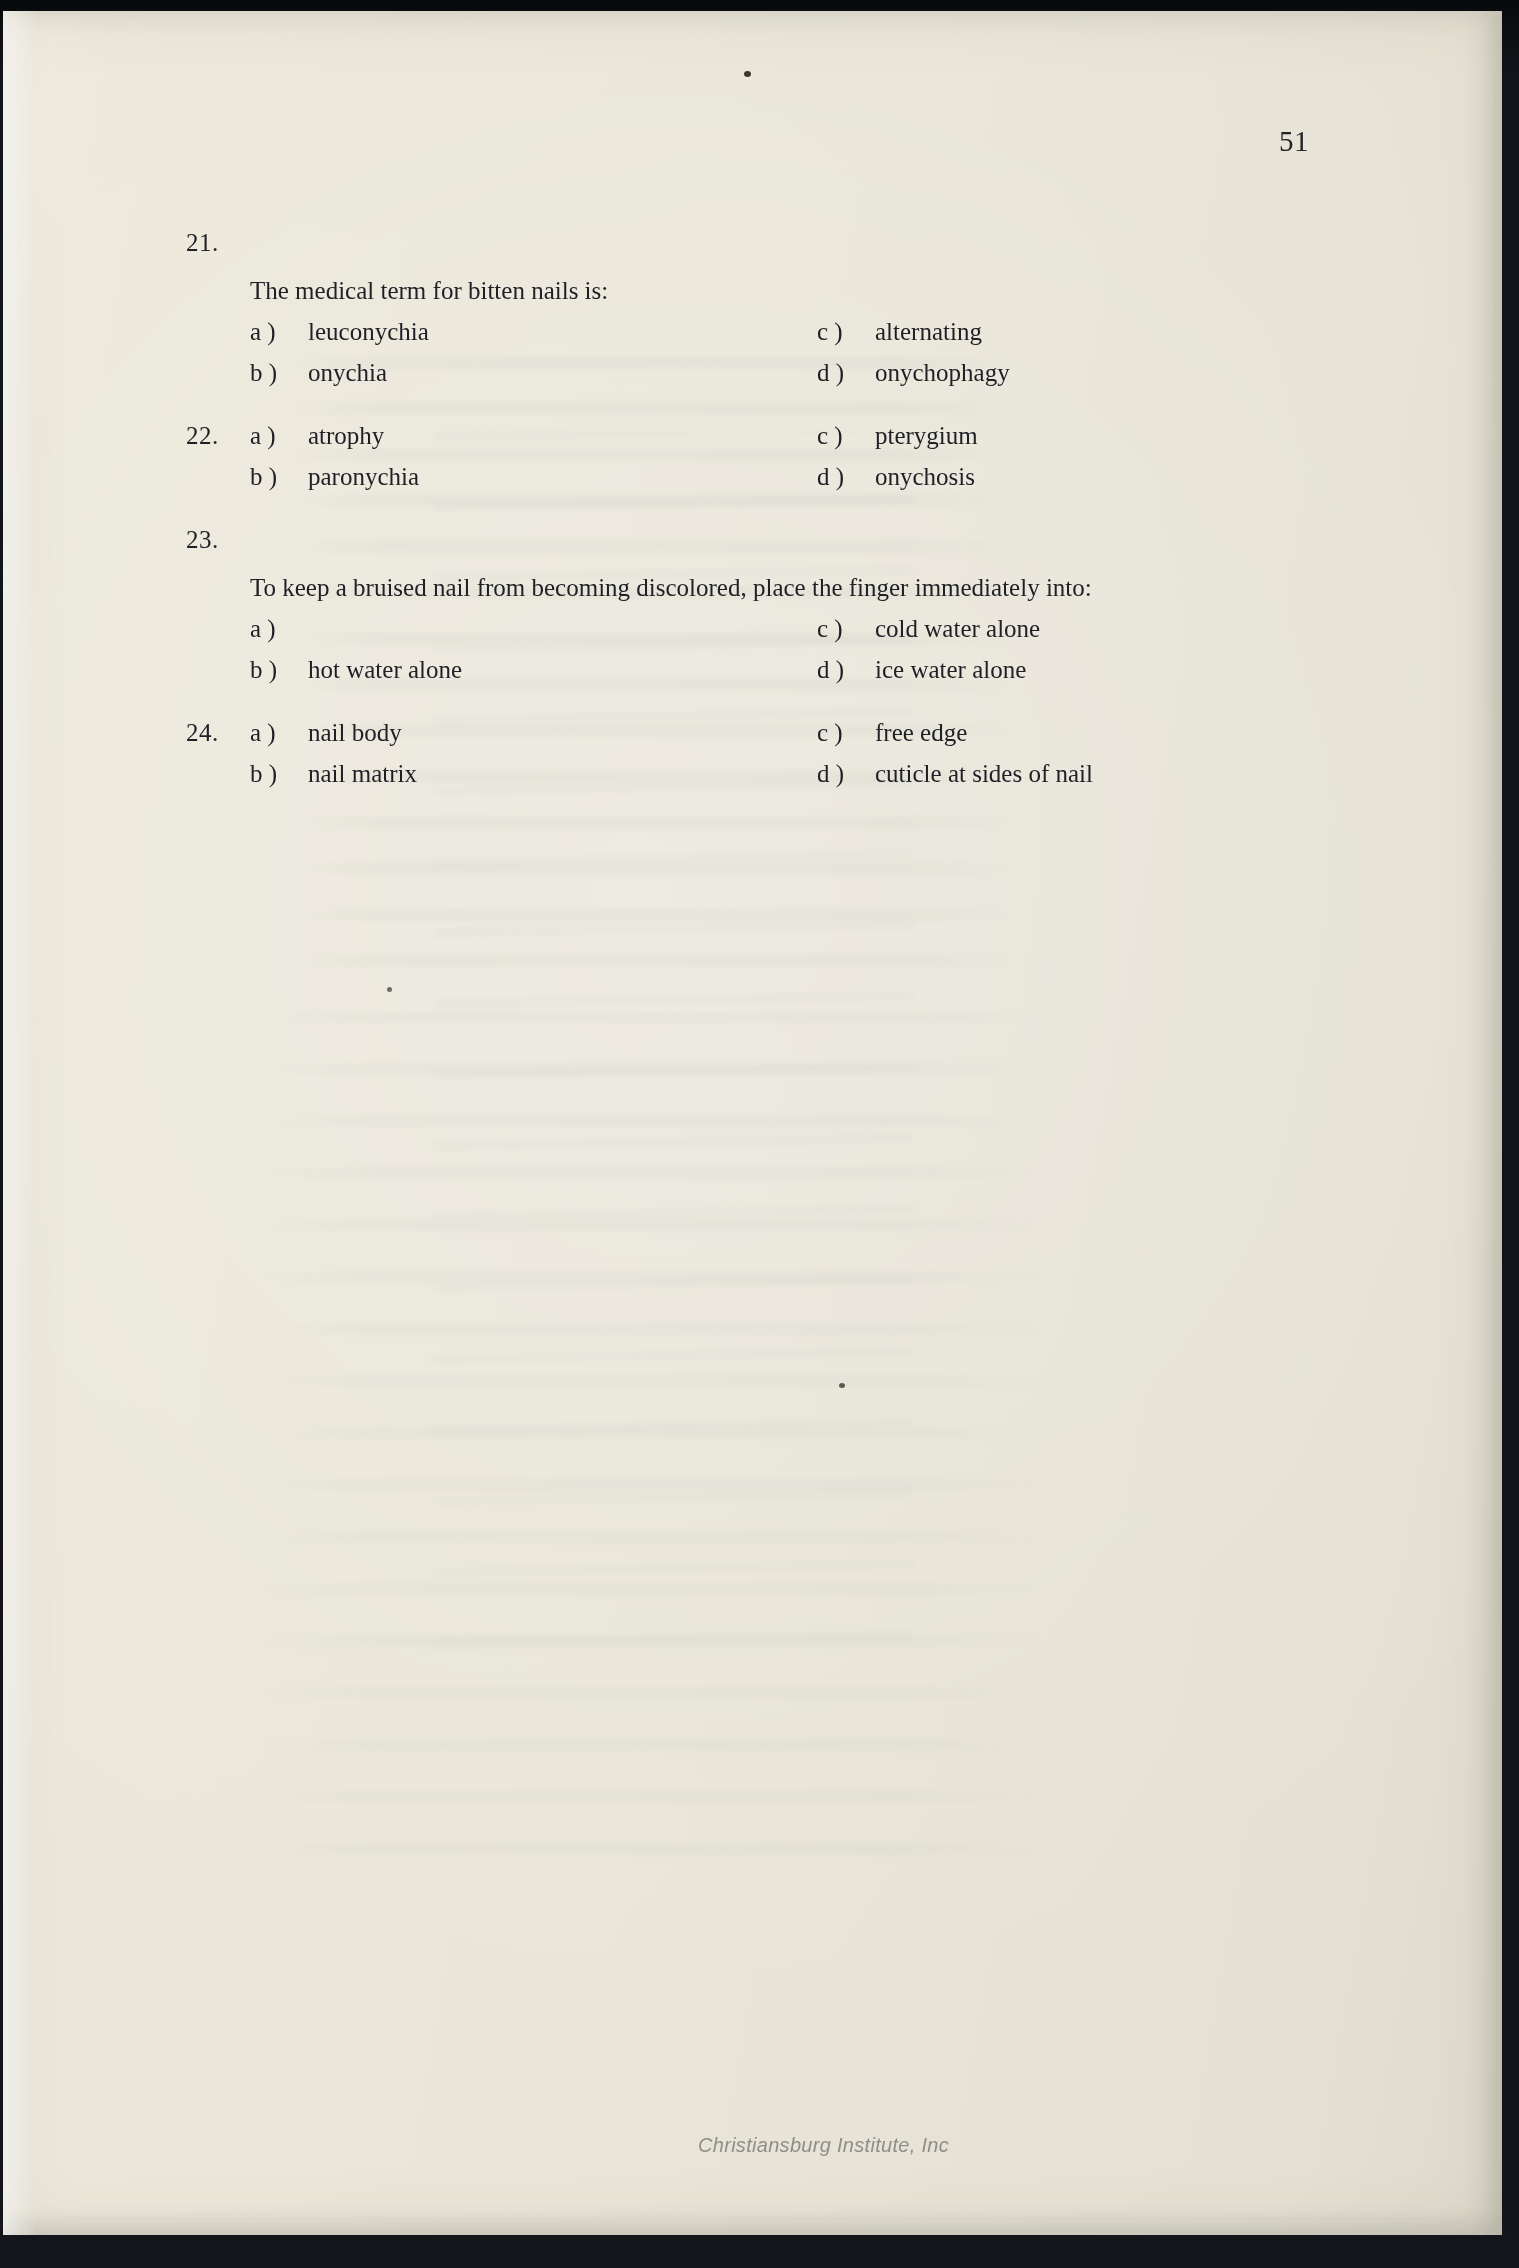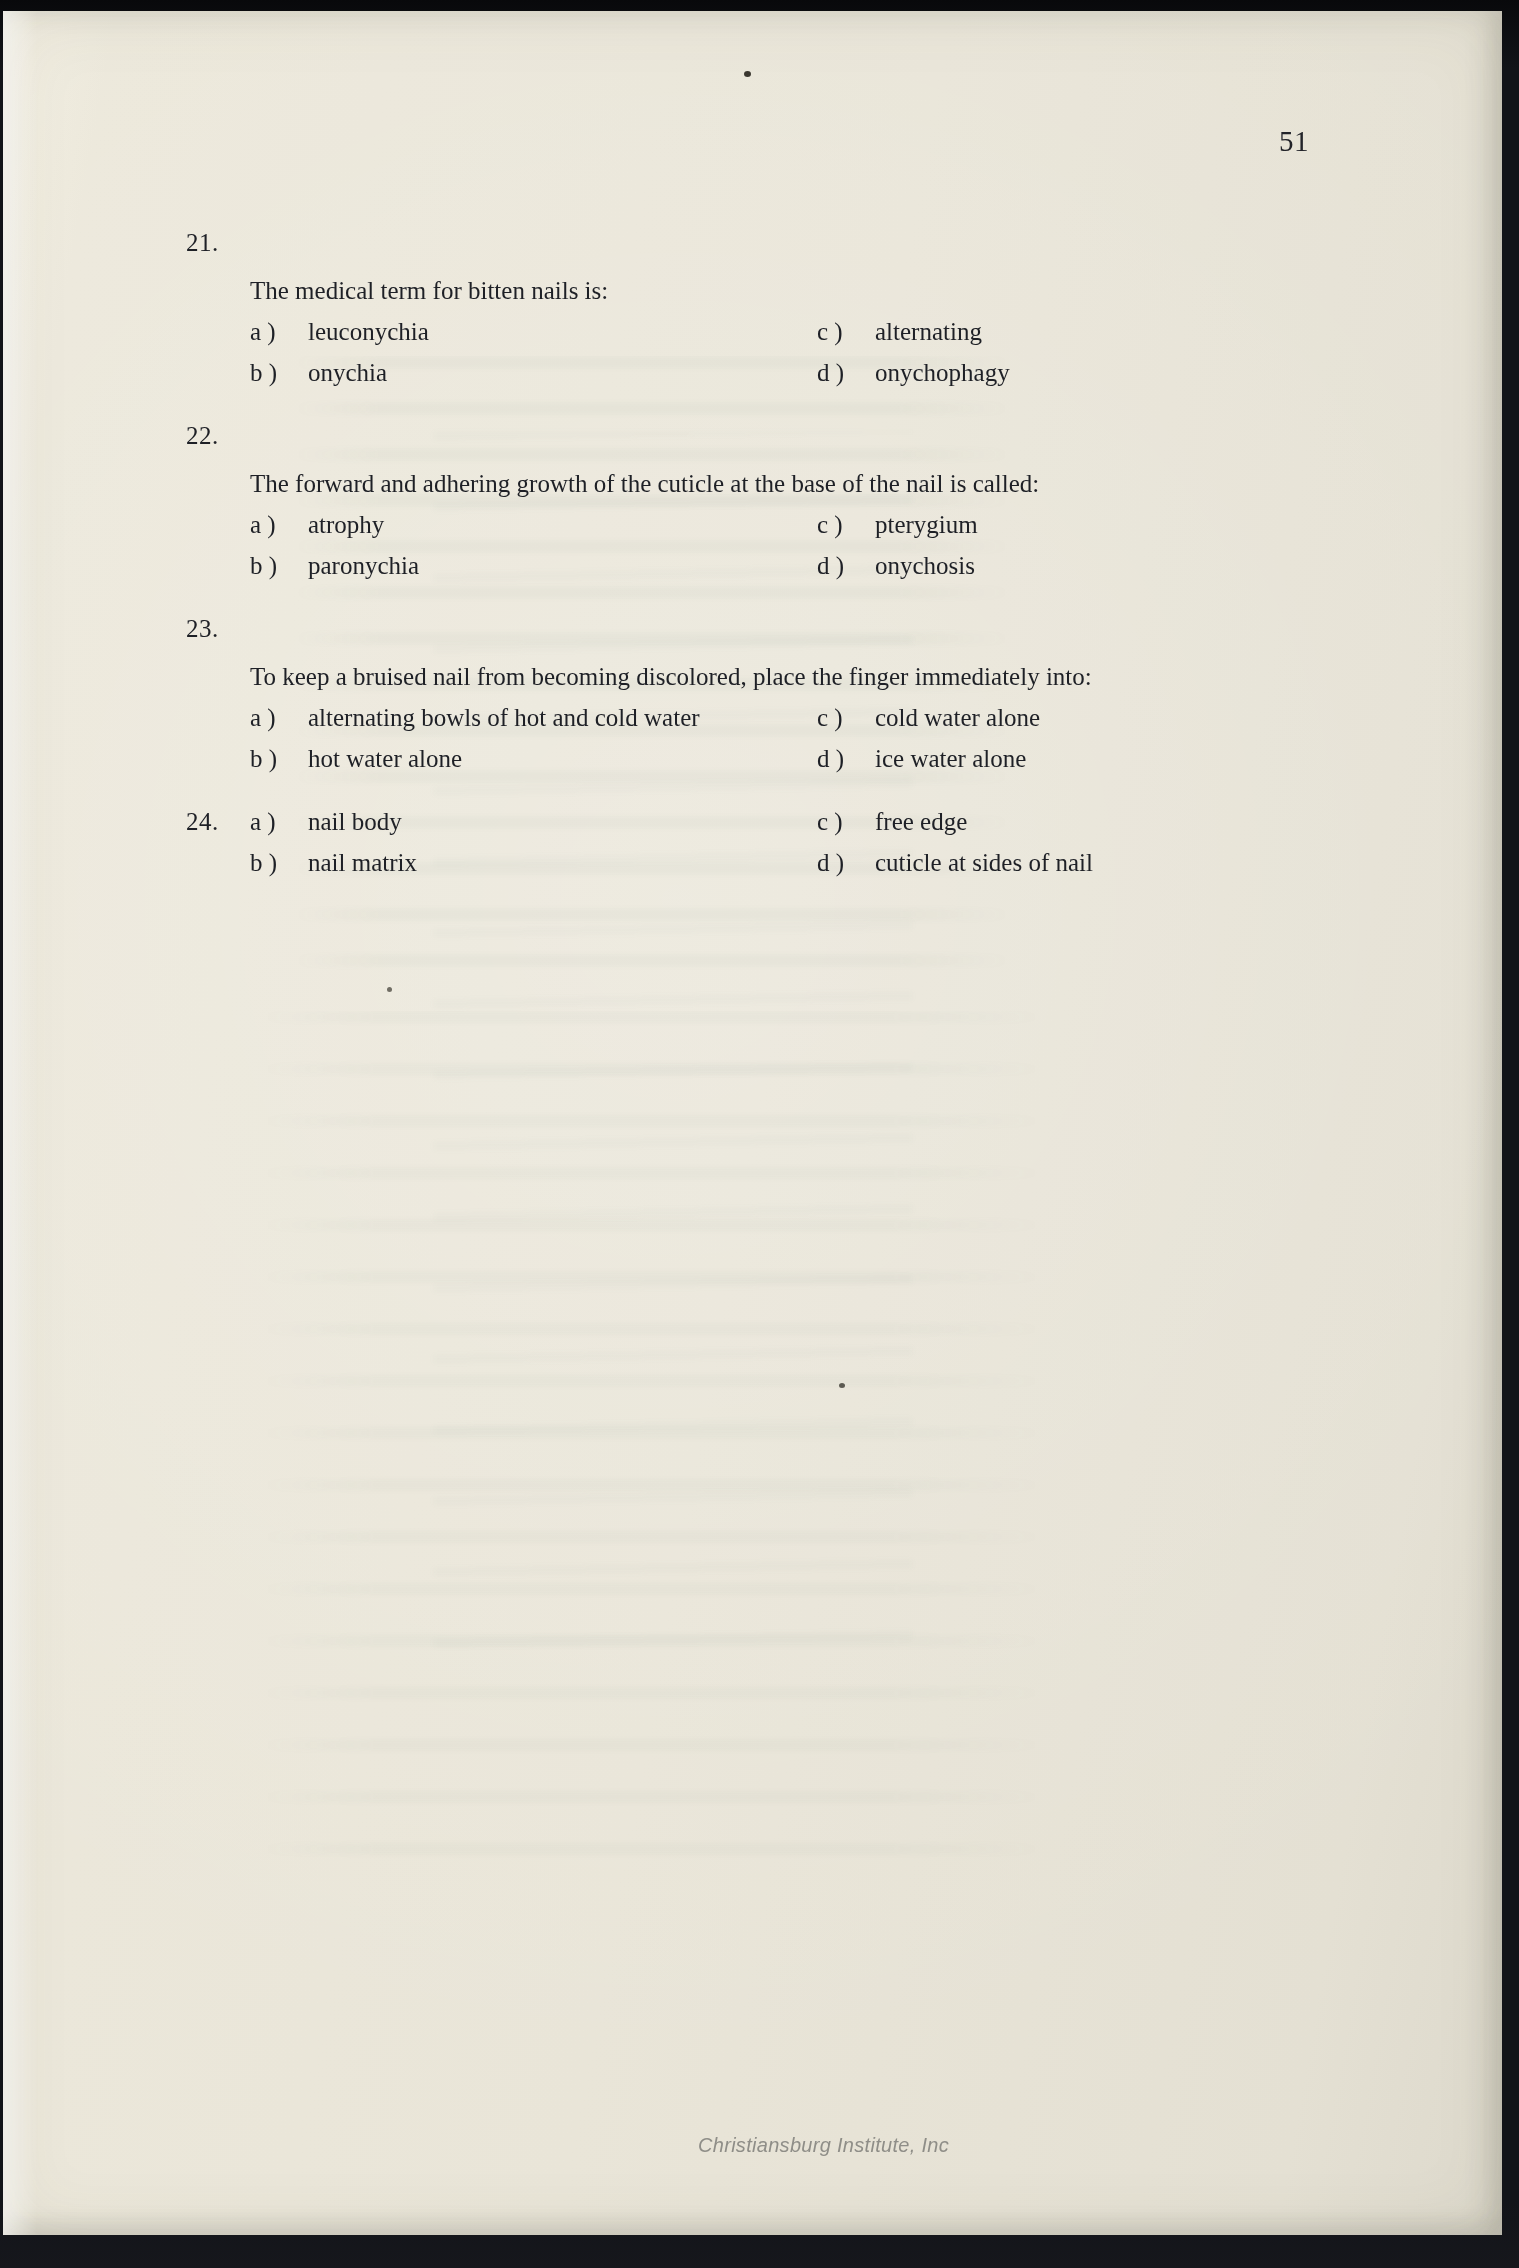--- a/index.html
+++ b/index.html
@@ -177,21 +177,20 @@
             </div>
           </div>
         </div>
       </div>
     </section>
 
     <section class="question">
       <div class="q-row">
         <div class="q-num">22.</div>
         <div class="q-body">
-          <div class="q-text">The forward and adhering growth of the cuticle at the base of the nail is called:</div>
           <div class="opts">
             <div class="opt opt-col-left">
               <span class="opt-letter">a )</span>
               <span class="opt-text">atrophy</span>
             </div>
             <div class="opt opt-col-left">
               <span class="opt-letter">b )</span>
               <span class="opt-text">paronychia</span>
             </div>
             <div class="opt">
@@ -208,21 +207,20 @@
     </section>
 
     <section class="question">
       <div class="q-row">
         <div class="q-num">23.</div>
         <div class="q-body">
           <div class="q-text">To keep a bruised nail from becoming discolored, place the finger immediately into:</div>
           <div class="opts">
             <div class="opt opt-col-left">
               <span class="opt-letter">a )</span>
-              <span class="opt-text">alternating bowls of hot and cold water</span>
             </div>
             <div class="opt opt-col-left">
               <span class="opt-letter">b )</span>
               <span class="opt-text">hot water alone</span>
             </div>
             <div class="opt">
               <span class="opt-letter">c )</span>
               <span class="opt-text">cold water alone</span>
             </div>
             <div class="opt">

